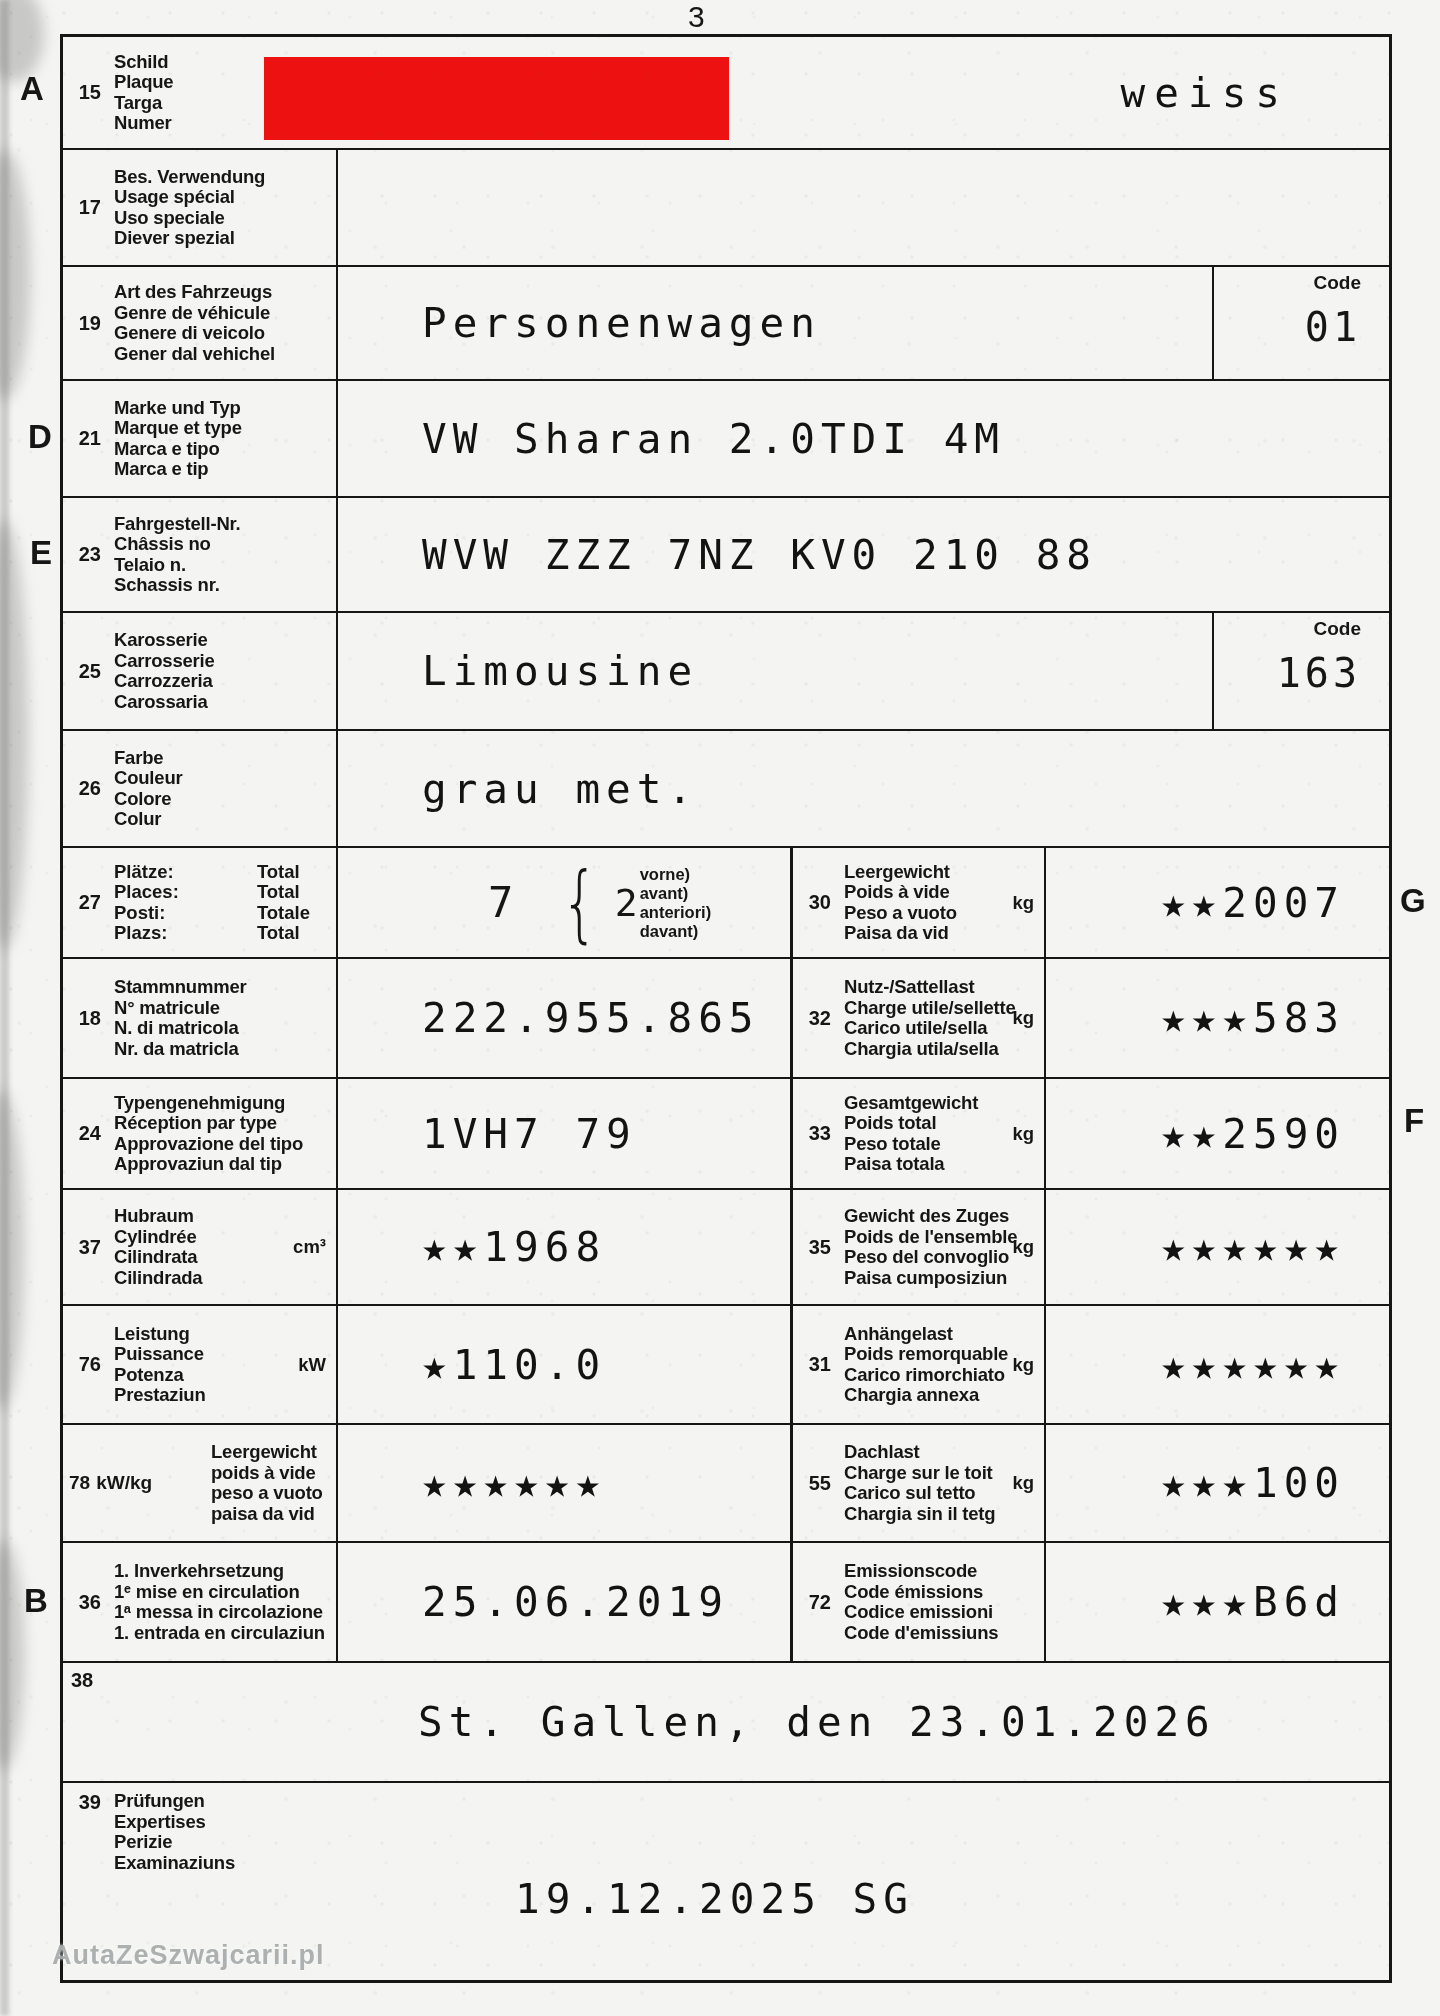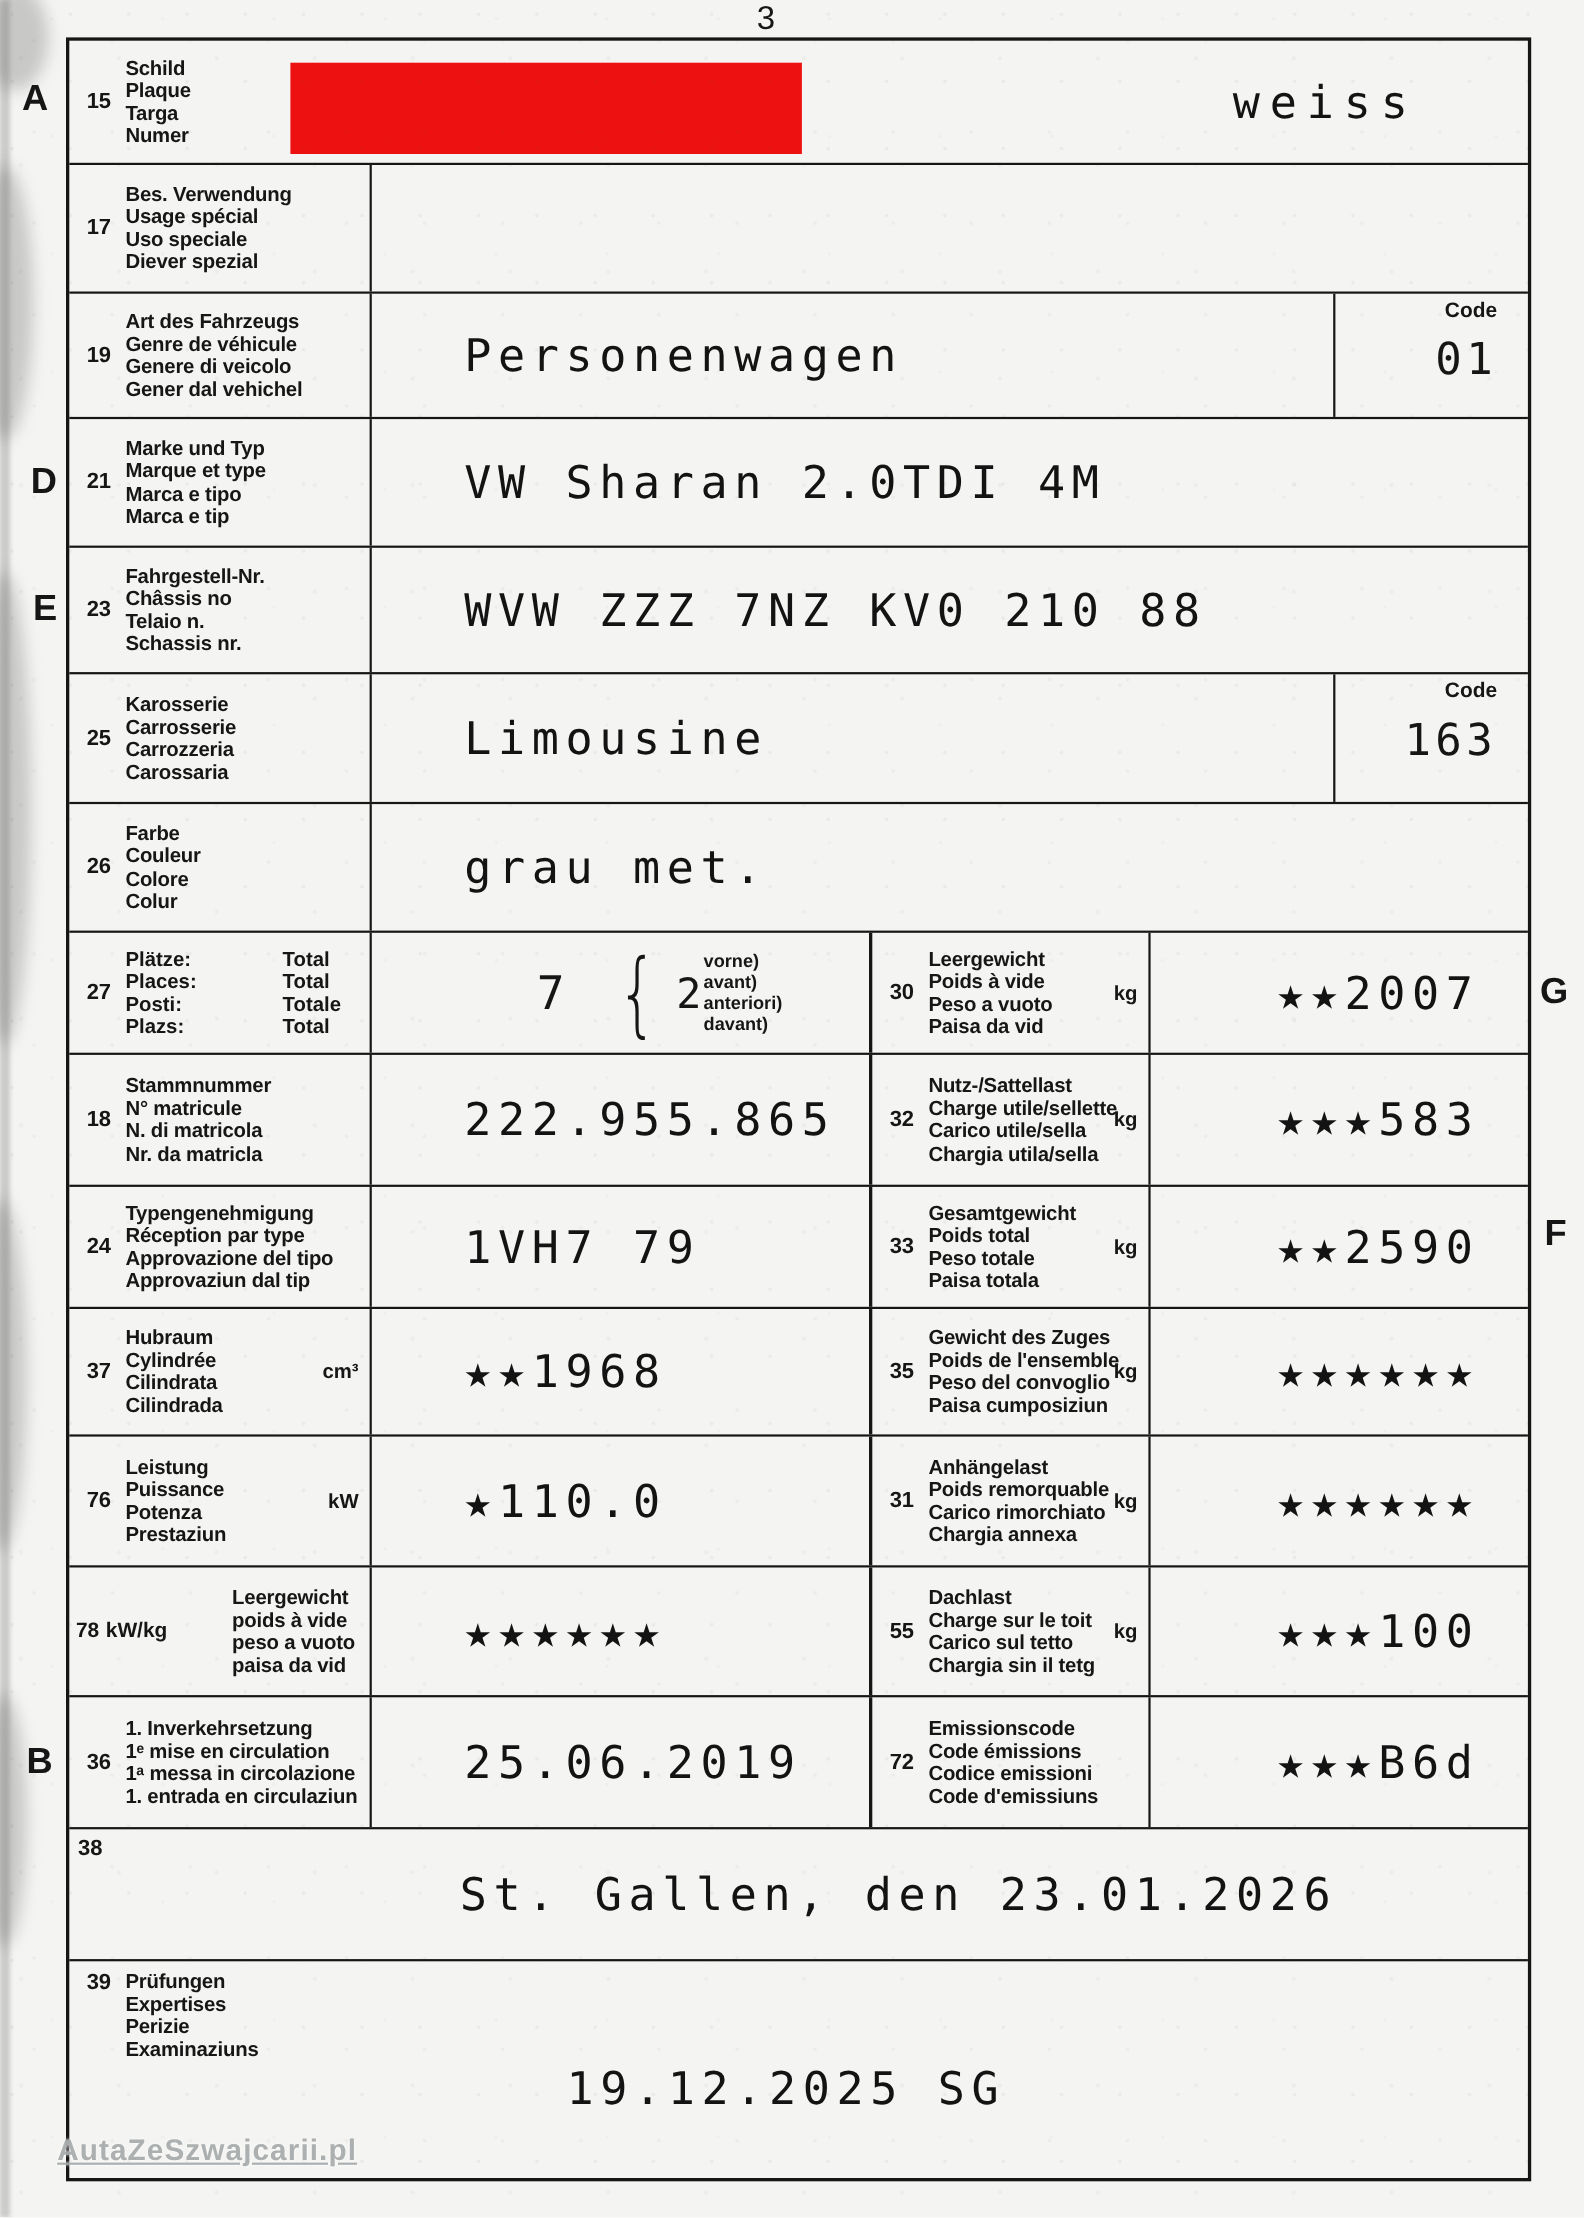--- a/index.html
+++ b/index.html
@@ -77,21 +77,21 @@
   .row38 .num-top{position:absolute; left:8px; top:6px; font-size:20px; font-weight:700;}
   .row38 .val{padding-left:355px;}
   .row39 .lc39{position:absolute; left:0; top:8px; display:flex; align-items:flex-start;}
   .row39 .val39{position:absolute; left:368px; top:92px;}
 
   .redact{position:absolute; left:264px; top:57px; width:465px; height:83px; background:#ee1111; z-index:3;}
 
   .watermark{
     position:absolute; left:52px; top:1940px; z-index:6;
     font-size:27px; font-weight:700; letter-spacing:1px;
-    color:rgba(158,162,162,.85); text-shadow:0 0 3px rgba(255,255,255,.9);text-decoration:underline;
+    color:rgba(158,162,162,.85); text-shadow:0 0 3px rgba(255,255,255,.9);
   }
 </style>
 </head>
 <body>
 
 <div class="page">
   <div class="edge-strip"></div>
   <div class="smudge" style="left:-18px;top:-14px;width:62px;height:96px;"></div>
   <div class="smudge" style="left:-22px;top:150px;width:52px;height:250px;"></div>
   <div class="smudge" style="left:-20px;top:520px;width:48px;height:430px;"></div>

